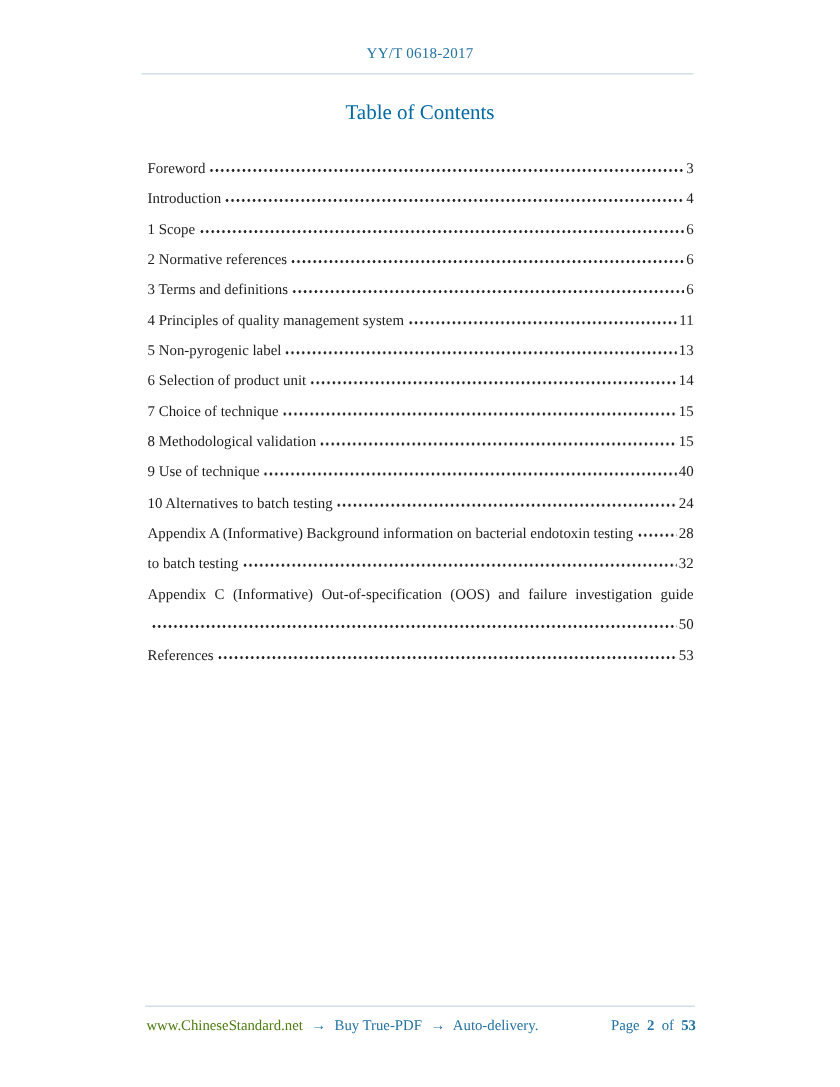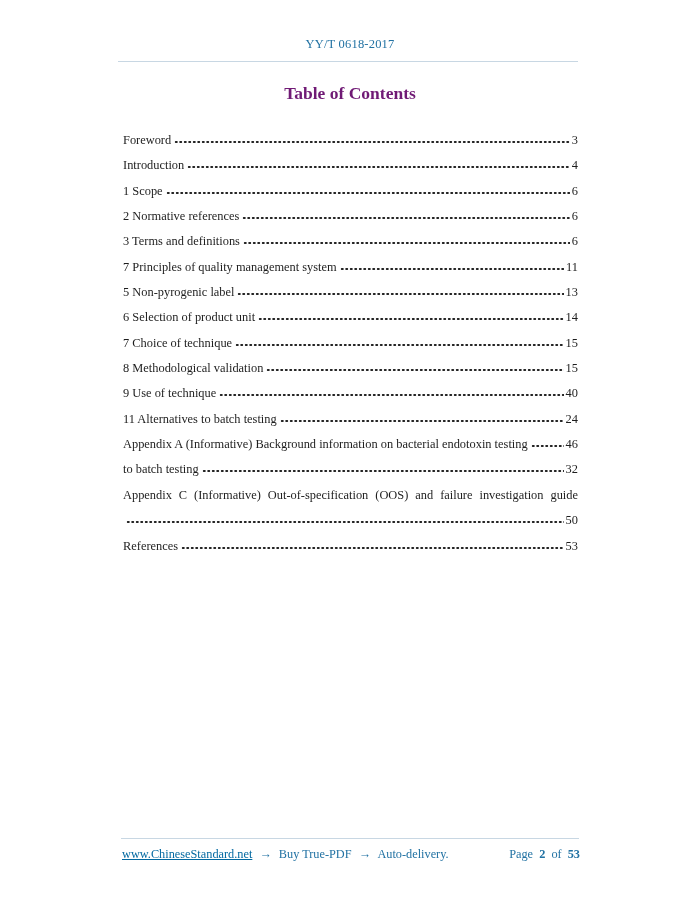--- a/index.html
+++ b/index.html
@@ -36,22 +36,22 @@
   }
 
   
   .doc-title {
     position: absolute;
     top: 83px;
     left: 0;
     width: 100%;
     text-align: center;
     font-size: 17.5px;
-    font-weight: bold;
-    color: #701a75;
+    font-weight: normal;
+    color: #0369a1;
   }
 
   
   .toc {
     position: absolute;
     top: 128px;
     left: 123px;
     width: 455px;
     font-size: 12.4px;
   }
@@ -102,22 +102,21 @@
     left: 122px;
     width: 458px;
     display: flex;
     justify-content: space-between;
     align-items: baseline;
     font-size: 12.3px;
     color: #2272a3;
   }
   .footer-left span, .footer-left a { margin-right: 4px; }
   .footer-link {
-    color: #0369a1;
-    text-decoration: underline;
+    color: #4d7c0f;
     cursor: pointer;
   }
   .footer-arrow { font-weight: bold; }
   .footer-right span { margin-left: 3px; }
   .page-num-bold { font-weight: bold; }
 </style>
 </head>
 <body>
 
 <div class="page">
@@ -153,21 +152,21 @@
       <span class="toc-page">6</span>
     </div>
 
     <div class="toc-row entry">
       <span class="toc-label">3 Terms and definitions</span>
       <span class="leader"></span>
       <span class="toc-page">6</span>
     </div>
 
     <div class="toc-row entry">
-      <span class="toc-label">7 Principles of quality management system</span>
+      <span class="toc-label">4 Principles of quality management system</span>
       <span class="leader"></span>
       <span class="toc-page">11</span>
     </div>
 
     <div class="toc-row entry">
       <span class="toc-label">5 Non-pyrogenic label</span>
       <span class="leader"></span>
       <span class="toc-page">13</span>
     </div>
 
@@ -189,29 +188,29 @@
       <span class="toc-page">15</span>
     </div>
 
     <div class="toc-row entry">
       <span class="toc-label">9 Use of technique</span>
       <span class="leader"></span>
       <span class="toc-page">40</span>
     </div>
 
     <div class="toc-row entry">
-      <span class="toc-label">11 Alternatives to batch testing</span>
+      <span class="toc-label">10 Alternatives to batch testing</span>
       <span class="leader"></span>
       <span class="toc-page">24</span>
     </div>
 
     <div class="toc-row entry">
       <span class="toc-label">Appendix A (Informative) Background information on bacterial endotoxin testing</span>
       <span class="leader"></span>
-      <span class="toc-page">46</span>
+      <span class="toc-page">28</span>
     </div>
 
 
     <div class="toc-row entry">
       <span class="toc-label">to batch testing</span>
       <span class="leader"></span>
       <span class="toc-page">32</span>
     </div>
 
     <div class="toc-row full">

